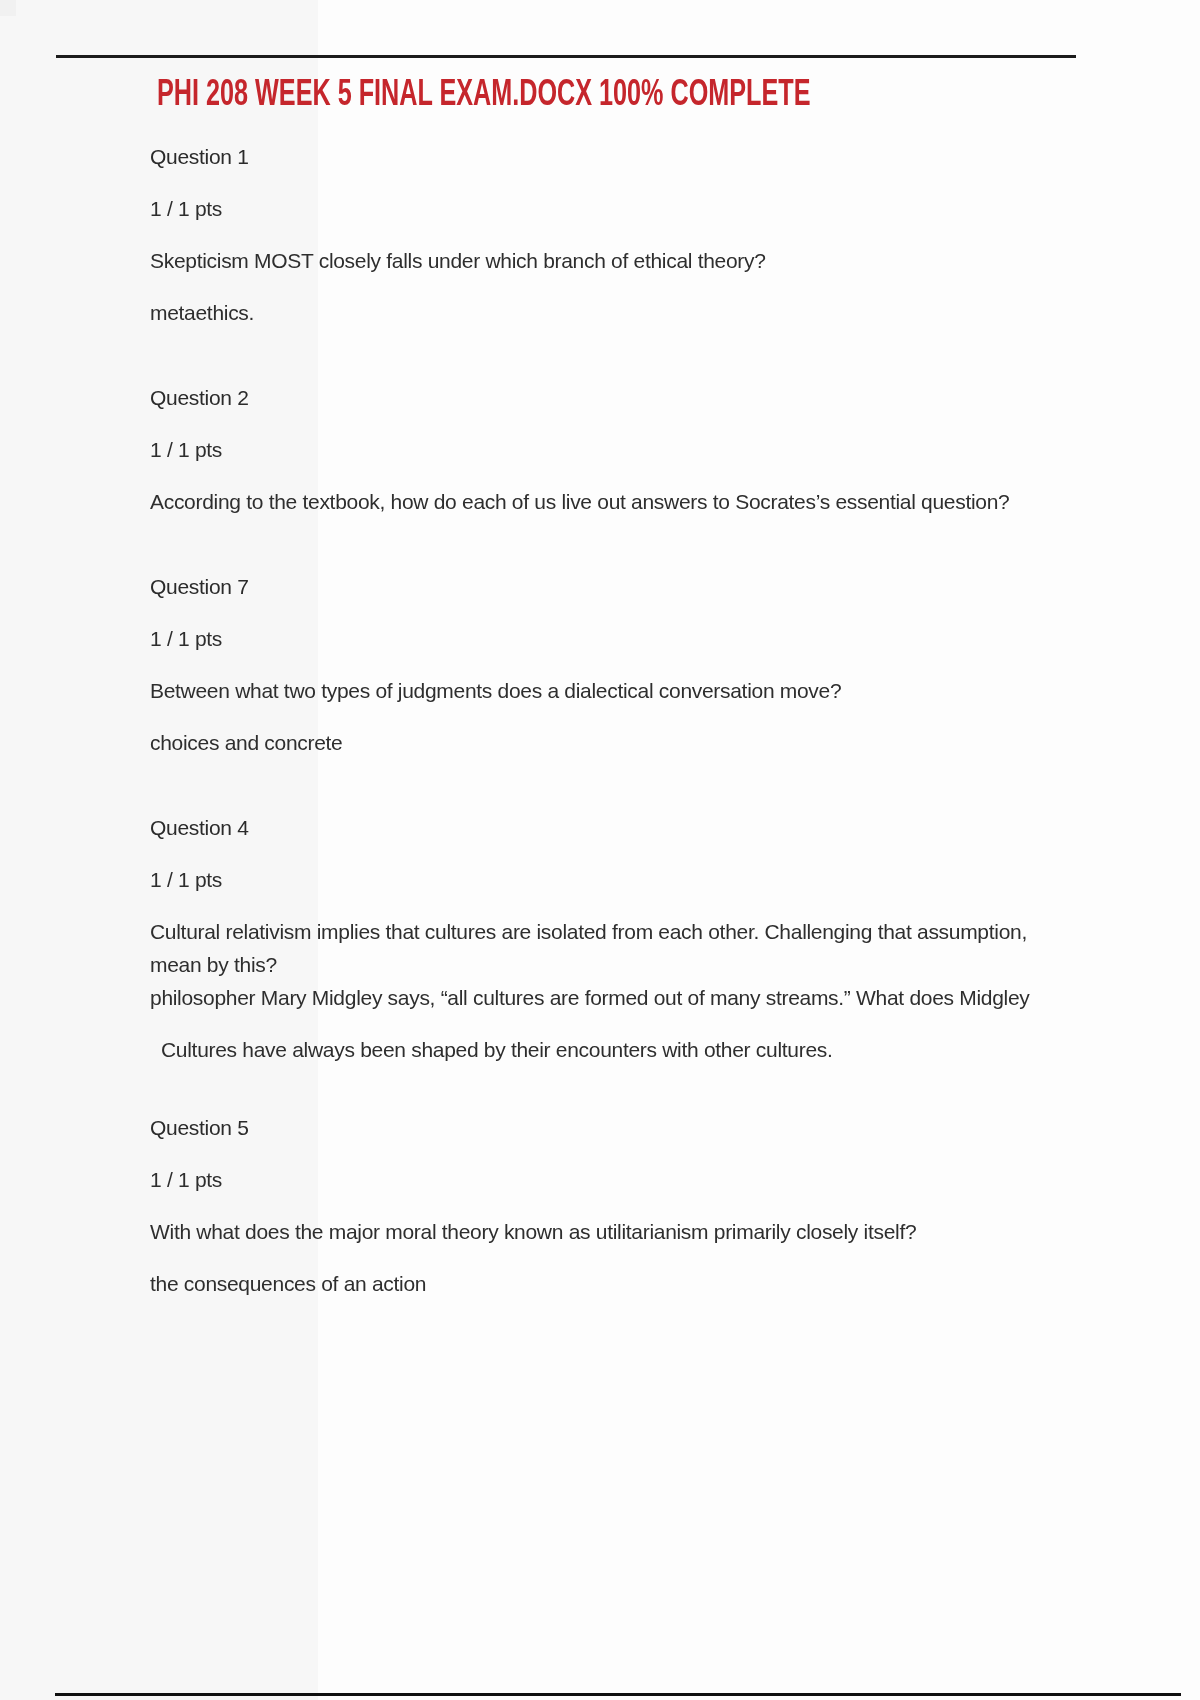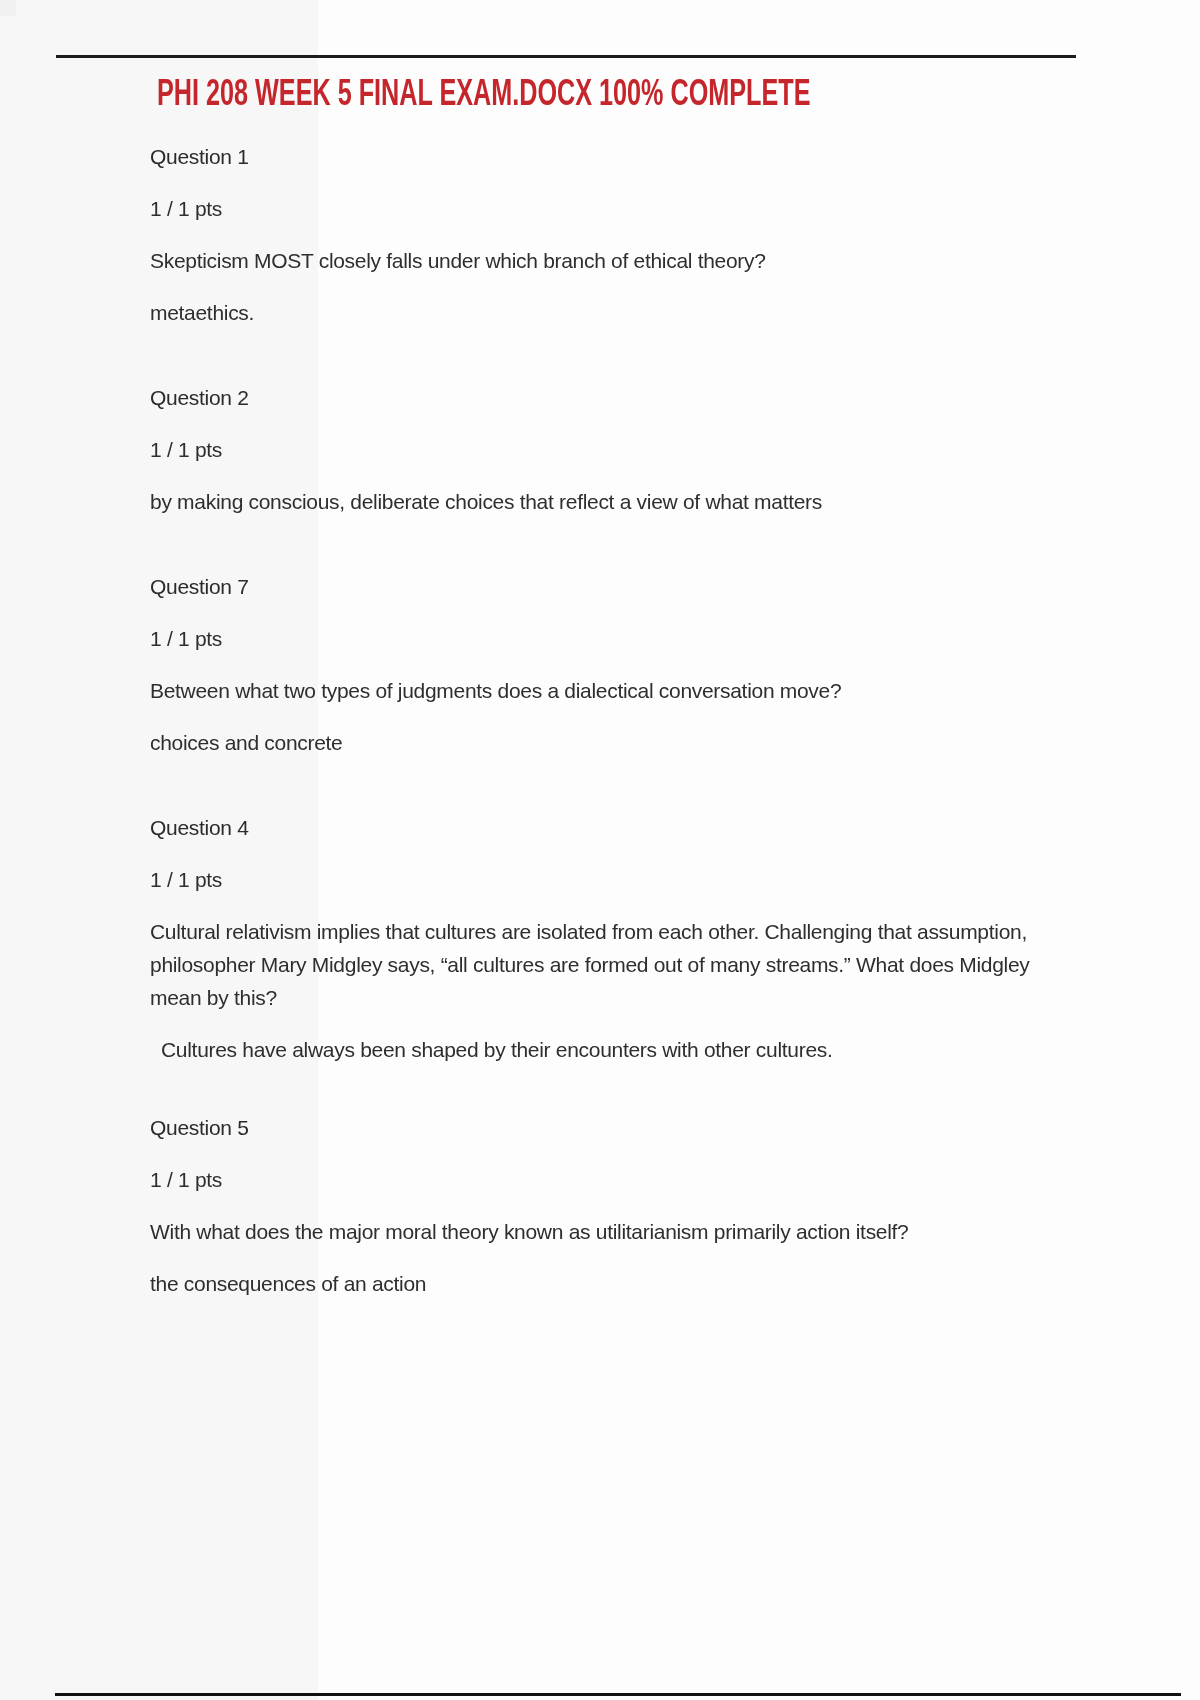--- a/index.html
+++ b/index.html
@@ -74,41 +74,41 @@
   <section class="q">
     <p class="q-label">Question 1</p>
     <p class="q-pts">1 / 1 pts</p>
     <p class="q-text">Skepticism MOST closely falls under which branch of ethical theory?</p>
     <p class="q-answer">metaethics.</p>
   </section>
 
   <section class="q">
     <p class="q-label">Question 2</p>
     <p class="q-pts">1 / 1 pts</p>
-    <p class="q-answer">by making conscious, deliberate choices that reflect a view of what matters</p>
+    <p class="q-text">According to the textbook, how do each of us live out answers to Socrates’s essential question?</p>
   </section>
 
   <section class="q">
     <p class="q-label">Question 7</p>
     <p class="q-pts">1 / 1 pts</p>
     <p class="q-text">Between what two types of judgments does a dialectical conversation move?</p>
     <p class="q-answer">choices and concrete</p>
   </section>
 
   <section class="q q-4">
     <p class="q-label">Question 4</p>
     <p class="q-pts">1 / 1 pts</p>
     <p class="q-text">
         <span class="qline">Cultural relativism implies that cultures are isolated from each other. Challenging that assumption,</span>
+        <span class="qline">mean by this?</span>
         <span class="qline">philosopher Mary Midgley says, “all cultures are formed out of many streams.” What does Midgley</span>
-        <span class="qline">mean by this?</span>
       </p>
     <p class="q-answer answer-indent">Cultures have always been shaped by their encounters with other cultures.</p>
   </section>
 
   <section class="q">
     <p class="q-label">Question 5</p>
     <p class="q-pts">1 / 1 pts</p>
-    <p class="q-text">With what does the major moral theory known as utilitarianism primarily action itself?</p>
+    <p class="q-text">With what does the major moral theory known as utilitarianism primarily closely itself?</p>
     <p class="q-answer">the consequences of an action</p>
   </section>
 
 </div>
 
 </body></html>

